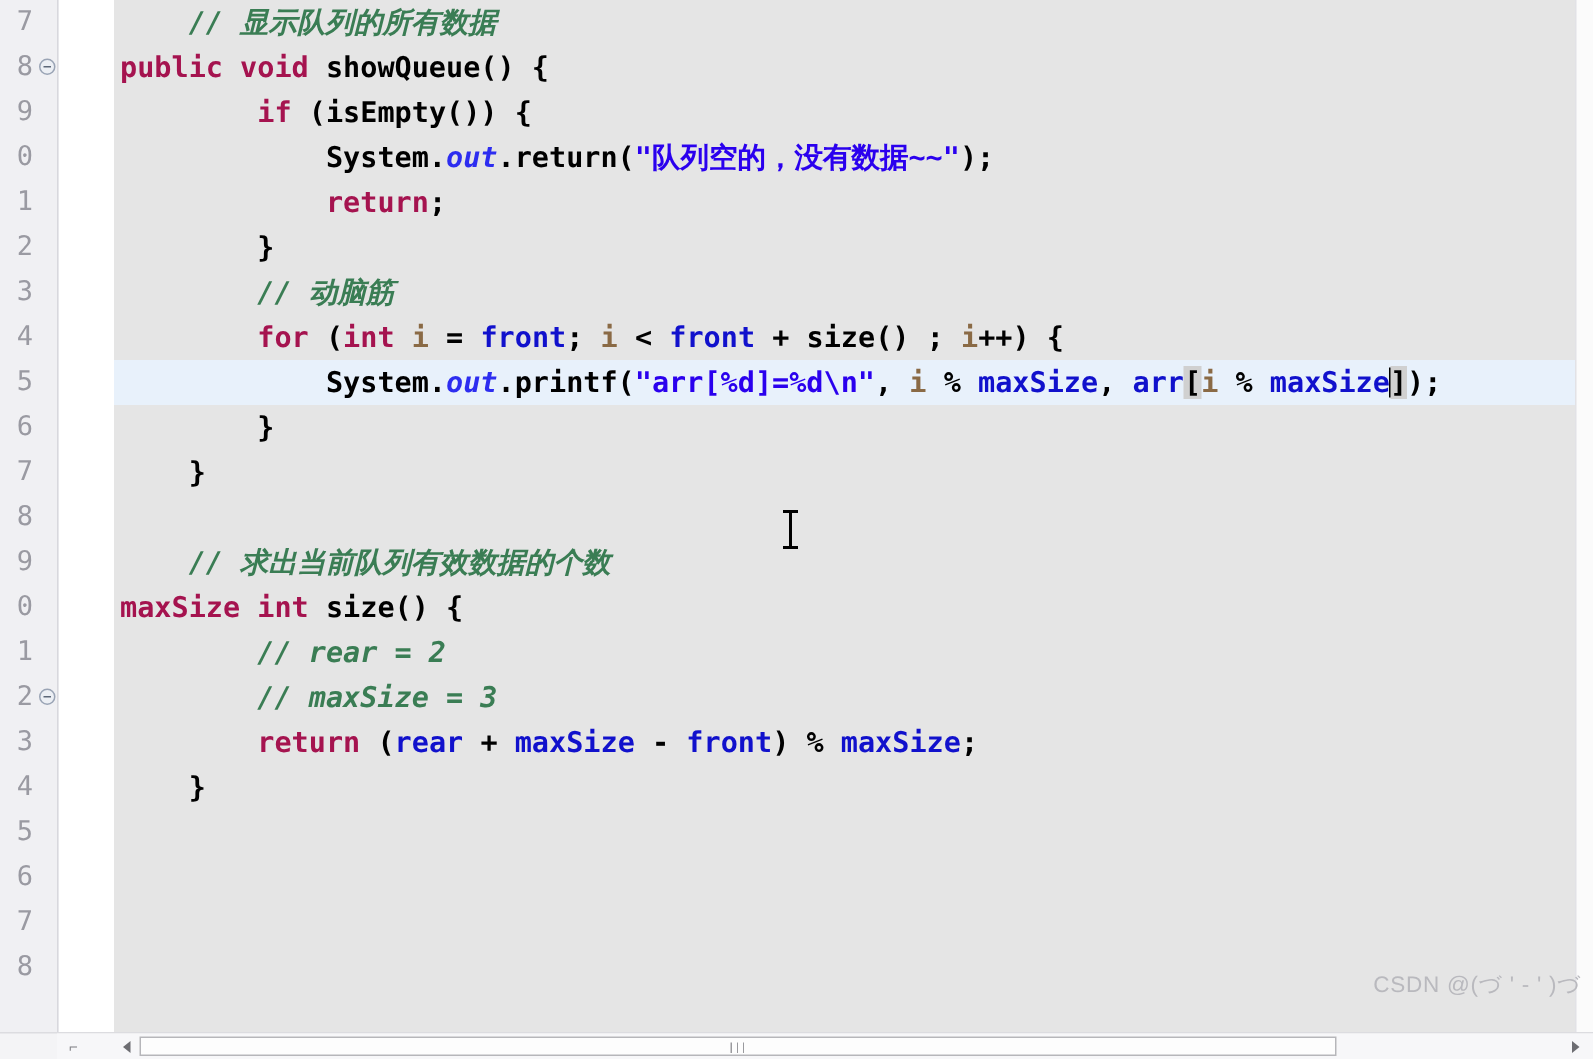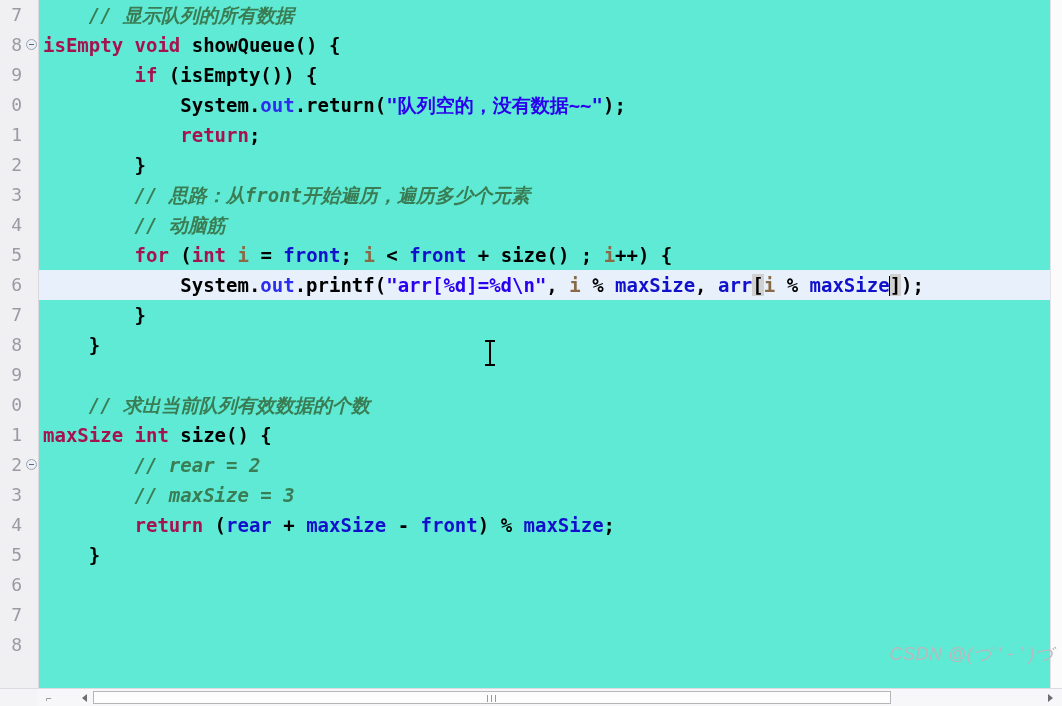--- a/index.html
+++ b/index.html
@@ -78,22 +78,23 @@
     top: 4px;
     width: 5px;
     height: 1px;
     background: #5d6878;
   }
 
   
   .code-area {
     position: relative;
     flex: 1 1 auto;
-    background: #5eead4;
-    overflow: hidden;
+    background: #e5e5e5;
+    overflow: hidden;
+    margin-left: 37px;
   }
   .code-lines {
     position: absolute;
     top: 0; left: 0;
     width: 100%;
   }
   .line {
     height: 30px;
     line-height: 30px;
     white-space: pre;
@@ -107,21 +108,21 @@
   .line.current {
     background: #e8f1fb;
   }
 
   
   .cm  { color: #3a7d54; font-style: italic; }   
   .kw  { color: #a5134f; }                       
   .fld { color: #1111cc; }                       
   .lv  { color: #8a6a45; }                       
   .st  { color: #2a00ee; }                       
-  .stat{ color: #2d2df0; }   
+  .stat{ color: #2d2df0; font-style: italic; }   
   .pn  { color: #000000; }                       
   .brk { color: #000000; background: #d0d0d0; }  
 
   
   .caret {
     display: inline-block;
     width: 0;
     border-left: 2px solid #000;
     height: 20px;
     vertical-align: -4px;
@@ -163,25 +164,24 @@
     border-left: 1px solid #e2e2e6;
     box-sizing: border-box;
   }
 
   
   .watermark {
     position: absolute;
     right: 8px;
     bottom: 22px;
     font-family: "Liberation Sans", sans-serif;
-    font-size: 18px;
+    font-size: 15px;
     color: #b9b9be;
     letter-spacing: 0.5px;
     white-space: nowrap;
-    font-style: italic;
   }
 
   
   .hscroll {
     position: absolute;
     left: 0; bottom: 0;
     width: 1062px;
     height: 18px;
     background: #f4f4f6;
     border-top: 1px solid #dcdce0;
@@ -279,26 +279,25 @@
           <div class="gnum">5</div>
           <div class="gnum">6</div>
           <div class="gnum">7</div>
           <div class="gnum">8</div>
         </div>
     </div>
 
     <div class="code-area">
       <div class="code-lines" id="code-lines">
           <div class="line"><span class="pn">    </span><span class="cm">// 显示队列的所有数据</span></div>
-          <div class="line"><span class="kw">isEmpty void </span><span class="pn">showQueue() {</span></div>
+          <div class="line"><span class="kw">public void </span><span class="pn">showQueue() {</span></div>
           <div class="line"><span class="pn">        </span><span class="kw">if</span><span class="pn"> (isEmpty()) {</span></div>
           <div class="line"><span class="pn">            System.</span><span class="stat">out</span><span class="pn">.return(</span><span class="st">"队列空的，没有数据~~"</span><span class="pn">);</span></div>
           <div class="line"><span class="pn">            </span><span class="kw">return</span><span class="pn">;</span></div>
           <div class="line"><span class="pn">        }</span></div>
-          <div class="line"><span class="pn">        </span><span class="cm">// 思路：从front开始遍历，遍历多少个元素</span></div>
           <div class="line"><span class="pn">        </span><span class="cm">// 动脑筋</span></div>
           <div class="line"><span class="pn">        </span><span class="kw">for</span><span class="pn"> (</span><span class="kw">int</span><span class="pn"> </span><span class="lv">i</span><span class="pn"> = </span><span class="fld">front</span><span class="pn">; </span><span class="lv">i</span><span class="pn"> &lt; </span><span class="fld">front</span><span class="pn"> + size() ; </span><span class="lv">i</span><span class="pn">++) {</span></div>
           <div class="line current"><span class="pn">            System.</span><span class="stat">out</span><span class="pn">.printf(</span><span class="st">"arr[%d]=%d\n"</span><span class="pn">, </span><span class="lv">i</span><span class="pn"> % </span><span class="fld">maxSize</span><span class="pn">, </span><span class="fld">arr</span><span class="brk">[</span><span class="lv">i</span><span class="pn"> % </span><span class="fld">maxSize</span><span class="caret"></span><span class="brk">]</span><span class="pn">);</span></div>
           <div class="line"><span class="pn">        }</span></div>
           <div class="line"><span class="pn">    }</span></div>
           <div class="line"><span class="pn"></span></div>
           <div class="line"><span class="pn">    </span><span class="cm">// 求出当前队列有效数据的个数</span></div>
           <div class="line"><span class="kw">maxSize int </span><span class="pn">size() {</span></div>
           <div class="line"><span class="pn">        </span><span class="cm">// rear = 2</span></div>
           <div class="line"><span class="pn">        </span><span class="cm">// maxSize = 3</span></div>

